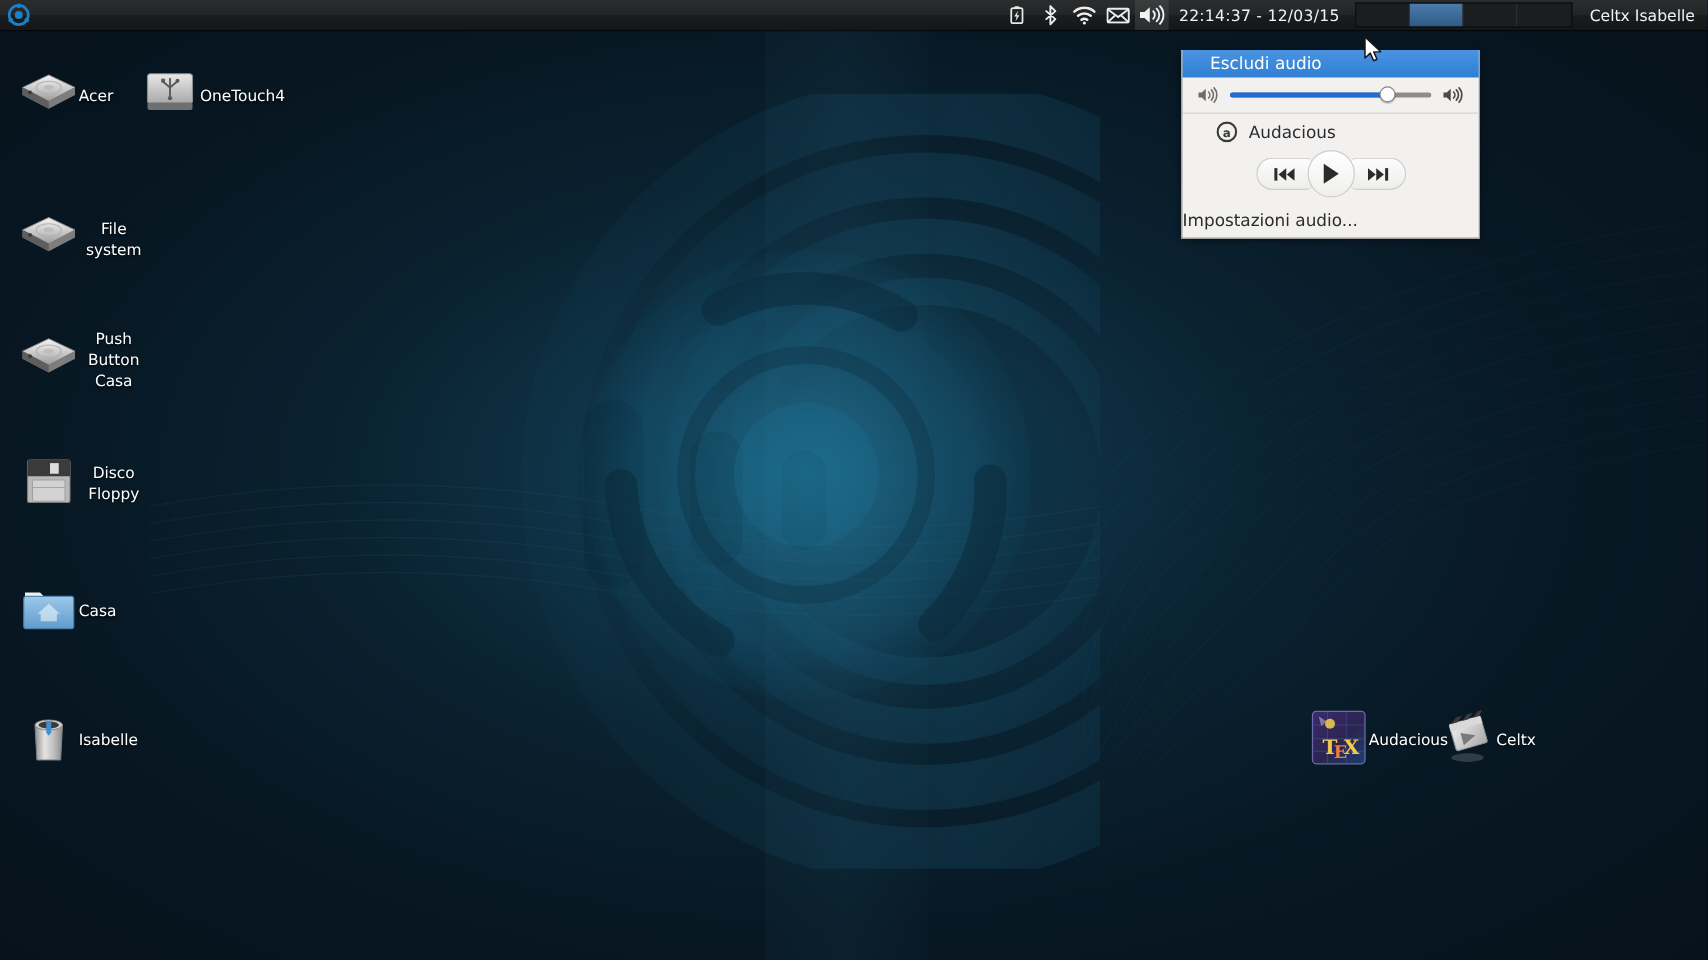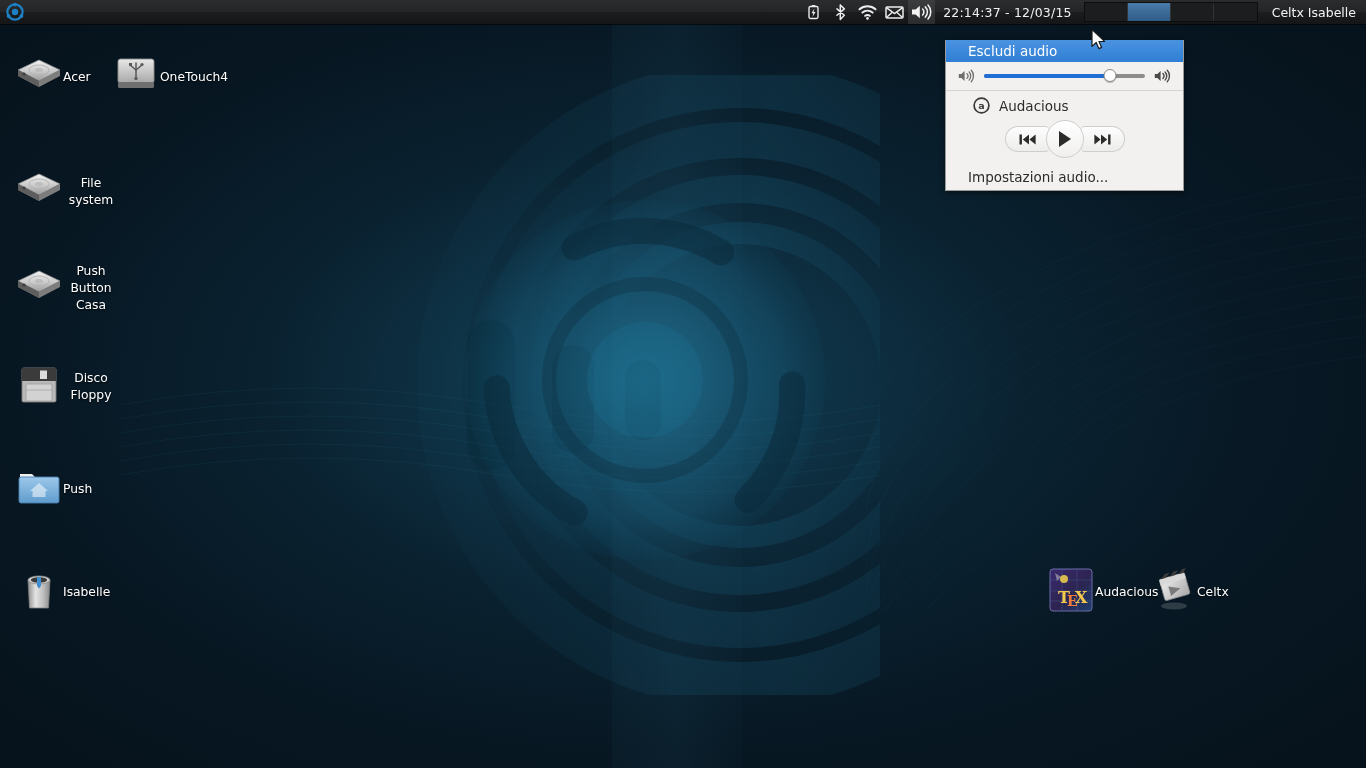--- a/index.html
+++ b/index.html
@@ -149,21 +149,21 @@
   .ctrl-prev { width:44px; height:26px; border-radius:13px 4px 4px 13px; border-right:none; }
   .ctrl-next { width:44px; height:26px; border-radius:4px 13px 13px 4px; border-left:none; }
   .ctrl-play {
     width:38px; height:38px; border-radius:50%;
     background:linear-gradient(to bottom,#ffffff,#f0efee);
     border:1px solid #cfcecc;
     display:flex; align-items:center; justify-content:center;
     margin:0 -3px; z-index:2; cursor:pointer;
   }
   .mi-settings {
-    height:26px; line-height:26px; padding-left:22px; font-size:13.5px;
+    height:26px; line-height:26px; font-size:13.5px;
     color:#2c2c2c; cursor:pointer;
   }
 
   
   .dicon {
     position:absolute; width:104px;
     display:flex; flex-direction:row; align-items:center;
     cursor:pointer; user-select:none;
   }
   .dicon .glyph { width:48px; height:48px; display:flex; align-items:flex-end; justify-content:center; }
@@ -358,21 +358,21 @@
               <linearGradient id="fg" x1="0" y1="0" x2="0" y2="1">
       <stop offset="0%" stop-color="#9dc8ea"></stop>
                 <stop offset="100%" stop-color="#5f9ccd"></stop>
     </linearGradient>
             </defs>
     <path d="M5 11 L5 8 L17 8 L20 11 L5 11 Z" fill="#eeeeee"></path>
     <rect x="4" y="11" width="40" height="26" rx="2" fill="url(#fg)" stroke="#4a80ae" stroke-width="0.9"></rect>
     <path d="M24 17 L33 25 L30.5 25 L30.5 31 L17.5 31 L17.5 25 L15 25 Z" fill="#ffffff" fill-opacity="0.52"></path>
   </svg>
         </div>
-        <div class="dlabel">Push</div>
+        <div class="dlabel">Casa</div>
       </div>
       <div class="dicon" style="left: 15px; top: 565px;">
         <div class="glyph">
           <svg width="48" height="44" viewBox="0 0 48 44">
     <defs>
               <linearGradient id="tg" x1="0" y1="0" x2="1" y2="0">
       <stop offset="0%" stop-color="#8f8f8f"></stop>
                 <stop offset="35%" stop-color="#e4e4e4"></stop>
       <stop offset="70%" stop-color="#bdbdbd"></stop>
                 <stop offset="100%" stop-color="#8a8a8a"></stop>

